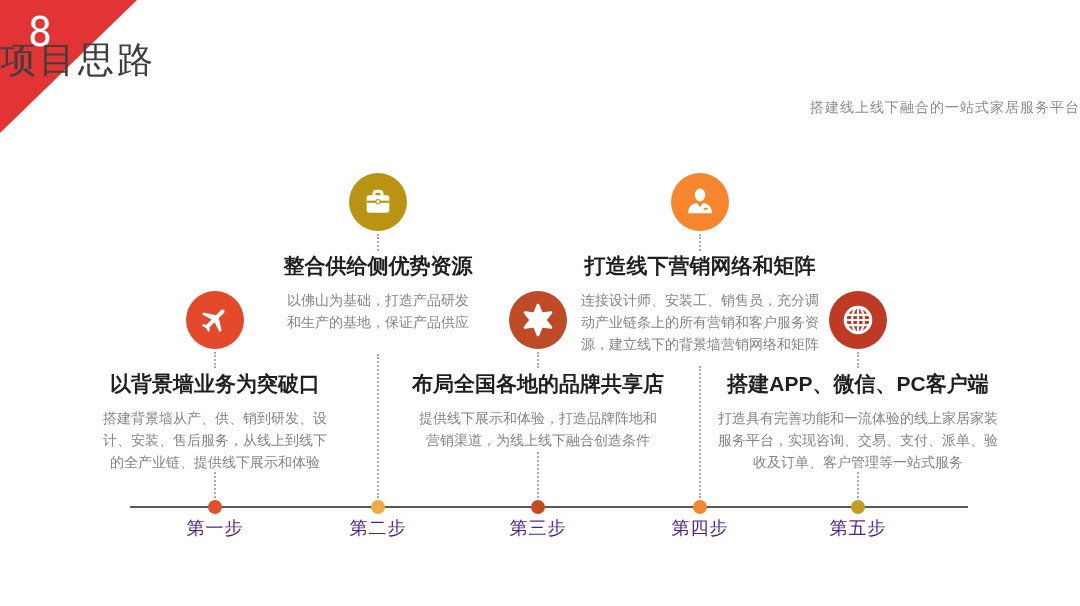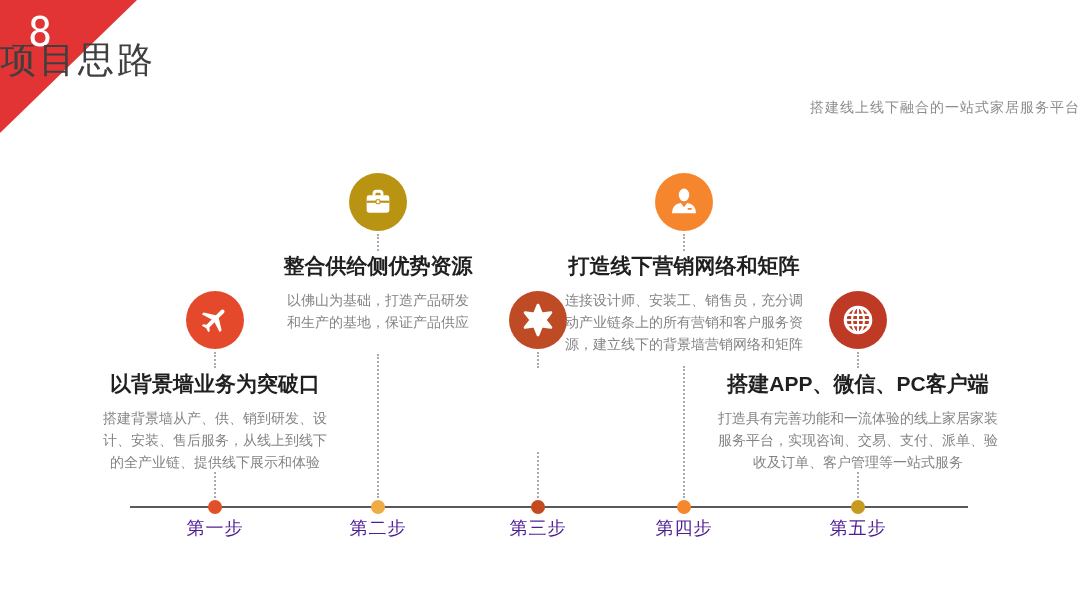--- a/index.html
+++ b/index.html
@@ -17,21 +17,21 @@
     font-size:36px;color:#3f3f3f;letter-spacing:3px;font-weight:500;}
   .page-subtitle{position:absolute;left:0;right:0;top:99px;text-align:right;
     font-size:14px;color:#8c8c8c;letter-spacing:1px;}
   
   .timeline-line{position:absolute;left:130px;top:506px;width:838px;height:2px;background:#595959;}
   
   .step{position:absolute;top:0;width:300px;height:452px;}
   .col1{--c:#e5492b;left:65px;}
   .col2{--c:#b99413;left:228px;}
   .col3{--c:#bf4a26;left:388px;}
-  .col4{--c:#f6862e;left:534px;}
+  .col4{--c:#f6862e;left:550px;}
   .col5{--c:#bf3a24;left:708px;}
   .icon-circle{position:absolute;left:50%;margin-left:-29px;width:58px;height:58px;
     border-radius:50%;background:var(--c);display:flex;align-items:center;justify-content:center;}
   .row-top .icon-circle{top:173px;}
   .row-bottom .icon-circle{top:291px;}
   .icon-circle svg{display:block;}
   .textblock{position:absolute;left:0;right:0;text-align:center;}
   .row-top .textblock{top:252px;}
   .row-bottom .textblock{top:370px;}
   .step-title{margin:0 0 9px 0;font-size:21px;line-height:28px;color:#1f1f1f;font-weight:bold;}
@@ -107,20 +107,24 @@
     <div class="step-label">第二步</div>
   </div>
 
   <div class="step col3 row-bottom">
     <div class="icon-circle">
       <svg width="34" height="34" viewBox="0 0 24 24">
         <polygon points="12,1.5 14.5,7.67 21.09,6.75 17,12 21.09,17.25 14.5,16.33 12,22.5 9.5,16.33 2.91,17.25 7,12 2.91,6.75 9.5,7.67" fill="#ffffff" stroke="#ffffff" stroke-width="2" stroke-linejoin="round"></polygon>
       </svg>
     </div>
     <div class="conn connA"></div>
+    <div class="textblock">
+      <h3 class="step-title">布局全国各地的品牌共享店</h3>
+      <p class="step-desc">提供线下展示和体验，打造品牌阵地和营销渠道，为线上线下融合创造条件</p>
+    </div>
     <div class="conn connB"></div>
     <div class="dot"></div>
     <div class="step-label">第三步</div>
   </div>
 
   <div class="step col4 row-top">
     <div class="icon-circle">
       <svg width="34" height="34" viewBox="0 0 24 24">
         <ellipse cx="12" cy="7" rx="3.7" ry="4.5" fill="#ffffff"></ellipse>
         <path d="M3.5 20 q0 -6.5 6.3 -7.3 l2.2 3 2.2 -3 q6.3 0.8 6.3 7.3 z" fill="#ffffff"></path>

